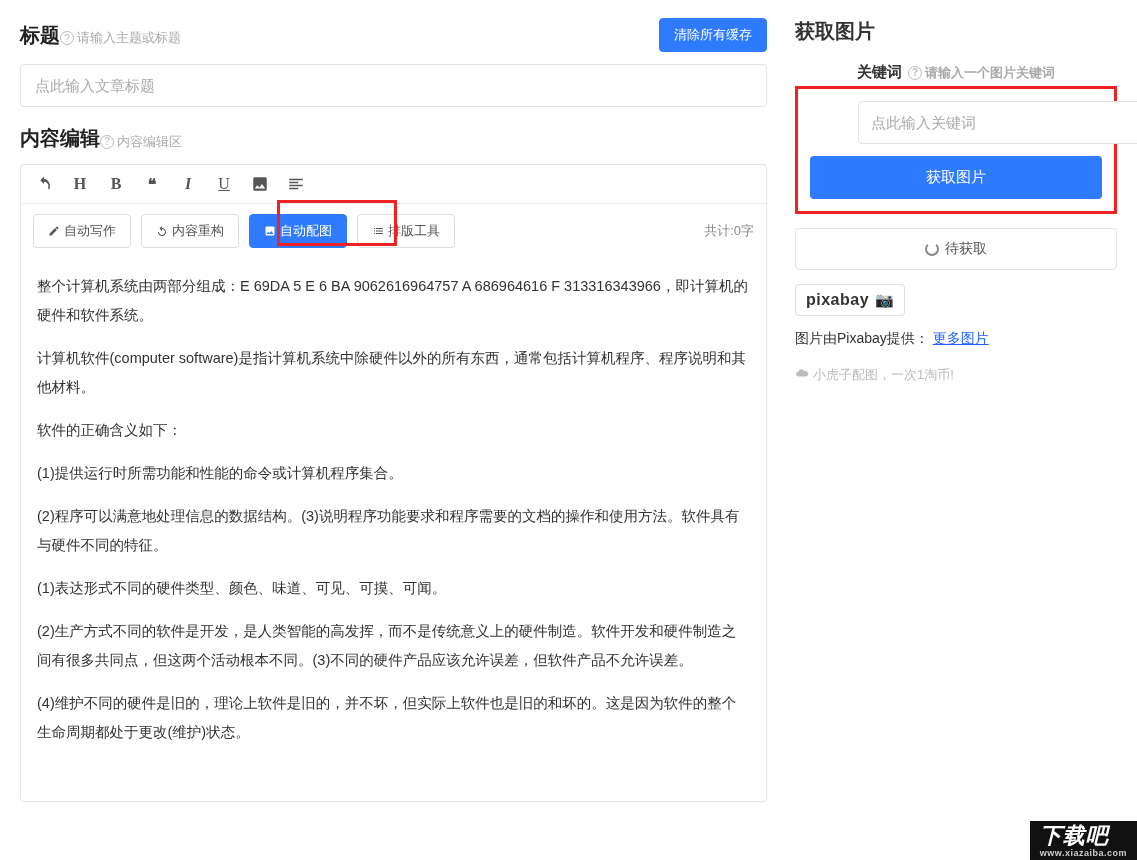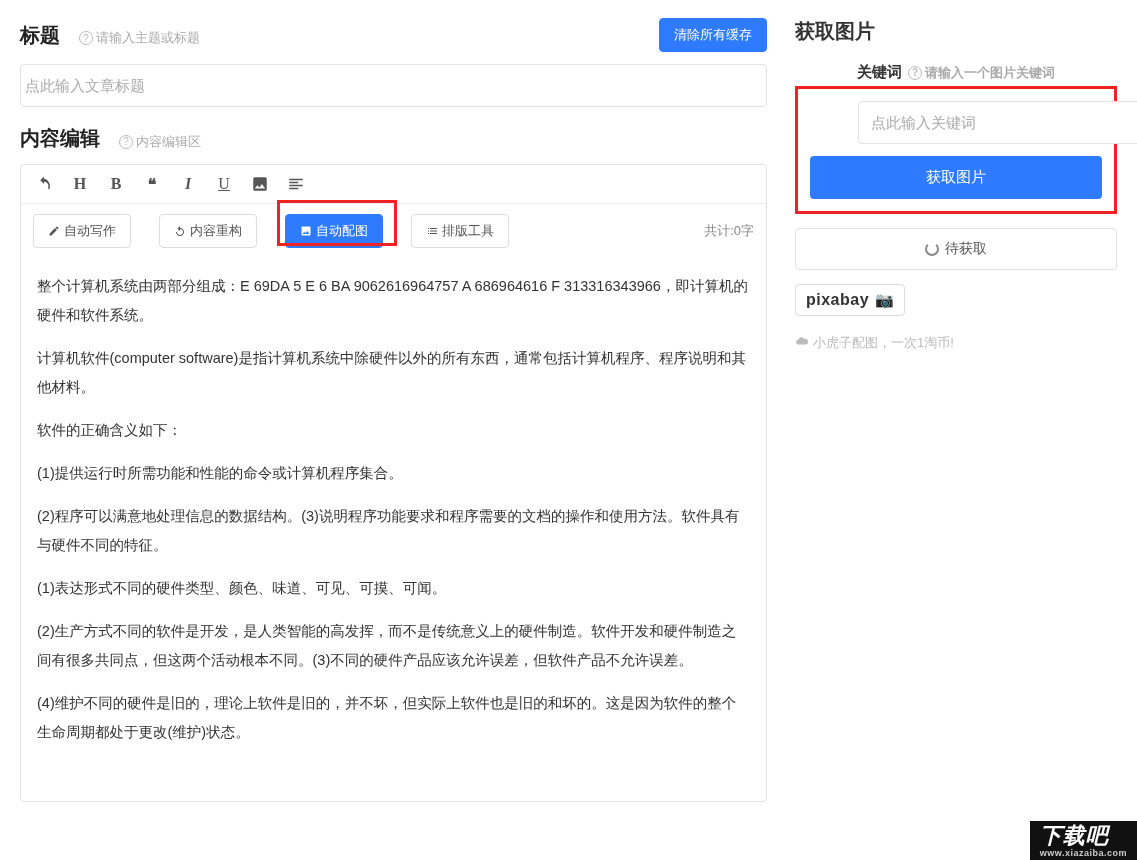--- a/index.html
+++ b/index.html
@@ -2,39 +2,39 @@
 <html><head>
 <meta charset="utf-8">
 <style>
 * { box-sizing: border-box; margin: 0; padding: 0; }
 body { font-family: -apple-system, "Helvetica Neue", Arial, sans-serif; font-size: 14px; color: #333; background: #fff; width: 1137px; height: 860px; overflow: hidden; position: relative; }
 .layout { display: flex; height: 100%; }
 .main { flex: 1; padding: 18px 20px; min-width: 0; }
 .sidebar { width: 350px; padding: 18px 20px 18px 8px; }
 
 .section-header { display: flex; align-items: center; justify-content: space-between; margin-bottom: 12px; }
-.section-title { display: flex; align-items: baseline; gap: 19px; }
+.section-title { display: flex; align-items: baseline; gap: 0; }
 .section-title h2 { font-size: 20px; font-weight: 700; color: #222; }
 .hint { font-size: 13px; color: #aaa; display: inline-flex; align-items: center; gap: 3px; }
 .hint-icon { display: inline-flex; width: 14px; height: 14px; border: 1px solid #bbb; border-radius: 50%; align-items: center; justify-content: center; font-size: 10px; color: #bbb; }
 
 .btn { display: inline-flex; align-items: center; gap: 4px; padding: 7px 14px; border-radius: 4px; font-size: 13px; cursor: pointer; border: 1px solid transparent; background: #fff; text-align: center; }
 .btn-primary { background: #2f7bff; color: #fff; border-color: #2f7bff; }
 .btn-outline { border-color: #ddd; color: #555; background: #fff; }
 .btn-primary-lg { background: #2f7bff; color: #fff; border: none; width: 100%; padding: 12px; font-size: 15px; border-radius: 4px; cursor: pointer; }
 
-.input-lg { width: 100%; padding: 12px 4px; border: 1px solid #e3e3e3; border-radius: 4px; font-size: 15px; color: #333; }
+.input-lg { width: 100%; padding: 12px 14px; border: 1px solid #e3e3e3; border-radius: 4px; font-size: 15px; color: #333; }
 .input-lg::placeholder { color: #aaa; }
 
 .editor-box { border: 1px solid #e3e3e3; border-radius: 4px; margin-top: 12px; }
 .toolbar-row { display: flex; align-items: center; padding: 8px 12px; gap: 14px; border-bottom: 1px solid #eee; }
 .toolbar-row:last-of-type { border-bottom: none; }
 .tool-icon { width: 22px; height: 22px; display: inline-flex; align-items: center; justify-content: center; color: #555; cursor: pointer; font-size: 16px; }
 .tool-icon svg { width: 18px; height: 18px; fill: currentColor; }
-.action-row { display: flex; align-items: center; padding: 10px 12px; gap: 28px; position: relative; }
+.action-row { display: flex; align-items: center; padding: 10px 12px; gap: 10px; position: relative; }
 .action-row .count { margin-left: auto; font-size: 13px; color: #888; }
 .highlight-red { position: absolute; border: 3px solid #e22; pointer-events: none; }
 .hl-btn { left: 256px; top: -4px; width: 120px; height: 46px; }
 
 .editor-content { padding: 14px 16px 40px; line-height: 2; font-size: 14.5px; color: #333; max-height: 580px; overflow: hidden; }
 .editor-content p { margin-bottom: 14px; }
 
 .sidebar h2 { font-size: 20px; font-weight: 700; margin-bottom: 18px; }
 .kw-label { display: flex; align-items: center; gap: 6px; font-size: 15px; font-weight: 700; margin-bottom: 0; justify-content: center; }
 .kw-box { border: 3px solid #e22; padding: 12px; margin-top: 4px; margin-bottom: 14px; }
@@ -169,20 +169,24 @@
     <button class="pending-btn">
       <span class="spin-icon"></span>
       <span>待获取</span>
     </button>
 
     <div class="pixabay-badge">
       <span>pixabay</span>
       <span class="cam">📷</span>
     </div>
 
+    <div class="credit">
+      <span>图片由Pixabay提供：</span>
+      <a>更多图片</a>
+    </div>
 
     <div class="footer-note">
       <svg width="14" height="14" viewBox="0 0 24 24" fill="#bbb">
           <path d="M19 18H6a4 4 0 0 1 0-8 5 5 0 0 1 9.6-1.5A4.5 4.5 0 0 1 19 18z"></path>
         </svg>
       <span>小虎子配图，一次1淘币!</span>
     </div>
   </div>
 </div>
 

